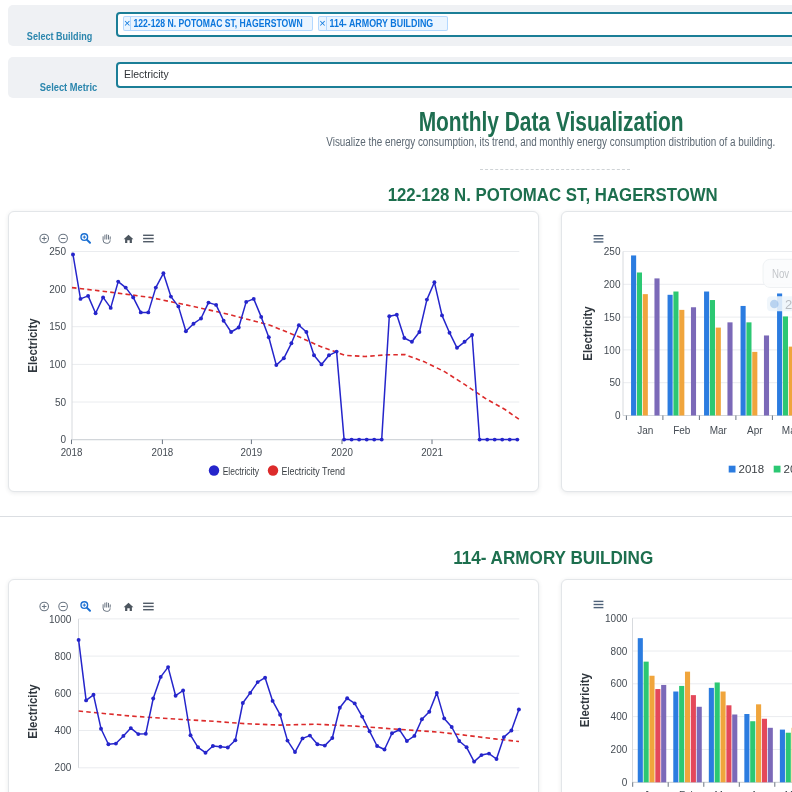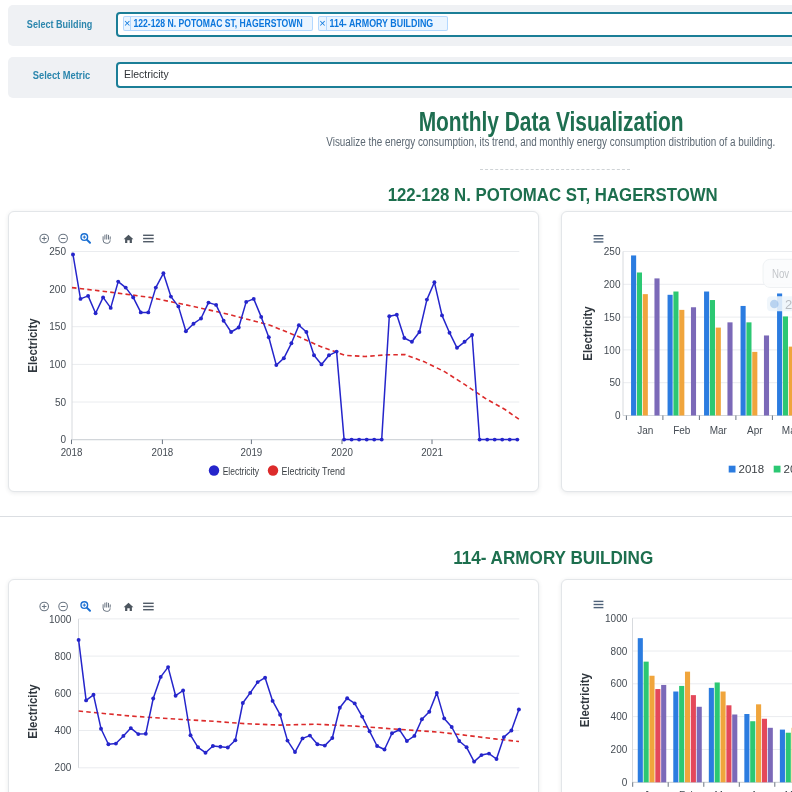--- a/index.html
+++ b/index.html
@@ -1,19 +1,19 @@
 <!DOCTYPE html>
 <html><head><meta charset="utf-8"><style>
 
 html,body{margin:0;padding:0;background:#fff;}
 body{font-family:"Liberation Sans",sans-serif;width:1100px;}
 .wrap{position:relative;width:1100px;height:1600px;overflow:hidden;}
 .abs{position:absolute;}
 .selcard{position:absolute;left:8px;width:1086px;height:41px;background:#eff1f4;border-radius:5px;}
-.sellab{position:absolute;width:120px;text-align:center;font-size:11.5px;font-weight:bold;color:#2b86ad;}
+.sellab{position:absolute;width:120px;text-align:center;font-size:11.5px;font-weight:bold;color:#2b86ad;margin-top:12px;}
 .ctl{position:absolute;background:#fff;border:2px solid #1b7e97;border-radius:4px;box-sizing:border-box;}
 .chip{position:absolute;top:2.1px;height:15.2px;background:#ebf5ff;border:1px solid rgba(0,126,255,0.24);border-radius:2px;box-sizing:border-box;display:flex;align-items:center;}
 .chipx{width:11.6px;text-align:center;border-right:1px solid rgba(0,126,255,0.24);color:#0b76dc;font-size:11px;line-height:13.4px;height:13.4px;}
 .chiptxt{font-size:11px;font-weight:bold;color:#0b76dc;white-space:nowrap;padding-left:3.2px;display:inline-block;transform-origin:left center;}
 .card{position:absolute;width:529px;background:#fff;border:1px solid #e3e6e9;border-radius:6px;box-shadow:0 1px 4px rgba(40,50,60,0.10);}
 .ctr{position:absolute;left:0;width:1100px;text-align:center;white-space:nowrap;}
 .sx{display:inline-block;transform-origin:center;white-space:nowrap;}
 
 </style></head><body>
 <div class="wrap">
@@ -22,21 +22,21 @@
 <div class="ctl" style="left:116.3px;top:11.5px;width:972px;height:25.6px"></div>
 <div class="chip" style="left:122.9px;top:15.8px;width:190.6px">
 <div class="chipx">×</div>
       <span class="chiptxt" style="transform:scaleX(0.783)">122-128 N. POTOMAC ST, HAGERSTOWN</span>
     </div>
 <div class="chip" style="left:318.3px;top:15.8px;width:129.6px">
 <div class="chipx">×</div>
       <span class="chiptxt" style="transform:scaleX(0.806)">114- ARMORY BUILDING</span>
     </div>
 <div class="selcard" style="top:56.6px"></div>
-<div class="sellab" style="left:1px;top:69px"><span class="sx" style="transform:scaleX(0.810)">Select Metric</span></div>
+<div class="sellab" style="left:8px;top:69px"><span class="sx" style="transform:scaleX(0.810)">Select Metric</span></div>
 <div class="ctl" style="left:116.3px;top:62.3px;width:972px;height:26px"></div>
 <div class="abs" style="left:124.4px;top:68.2px;font-size:10.5px;color:#2f3337"><span class="sx" style="transform-origin:left center;transform:scaleX(0.995)">Electricity</span></div>
 <div class="ctr" style="top:105.5px;left:1px;font-size:28px;font-weight:bold;color:#1e6e50"><span class="sx" style="transform:scaleX(0.748)">Monthly Data Visualization</span></div>
 <div class="ctr" style="top:134.8px;left:0.5px;font-size:12.5px;color:#5c6873"><span class="sx" style="transform:scaleX(0.791)">Visualize the energy consumption, its trend, and monthly energy consumption distribution of a building.</span></div>
 <div class="abs" style="left:480px;top:169px;width:150px;border-top:1px dashed #cfd3d6"></div>
 <div class="ctr" style="top:184.5px;left:3px;font-size:18px;font-weight:bold;color:#1d6f4e"><span class="sx" style="transform:scaleX(0.934)">122-128 N. POTOMAC ST, HAGERSTOWN</span></div>
 <div class="card" style="left:8px;top:210.5px;height:279.5px"></div>
 <div class="card" style="left:560.5px;top:210.5px;height:279.5px"></div>
 <svg style="position:absolute;left:8px;top:210.5px;" width="529" height="280" viewBox="0 0 529 280" font-family="Liberation Sans, sans-serif">
       <line x1="64.0" y1="228.6" x2="511.3" y2="228.6" stroke="#eaecef" stroke-width="1"></line>

